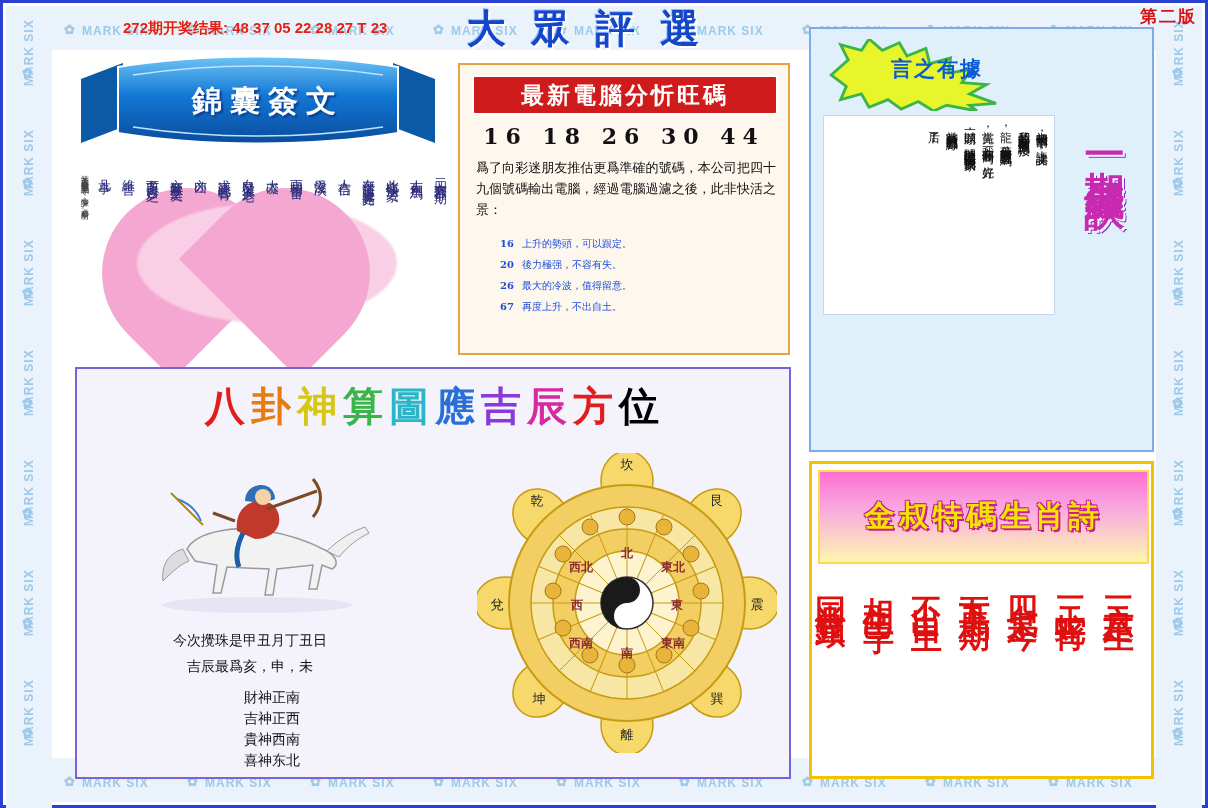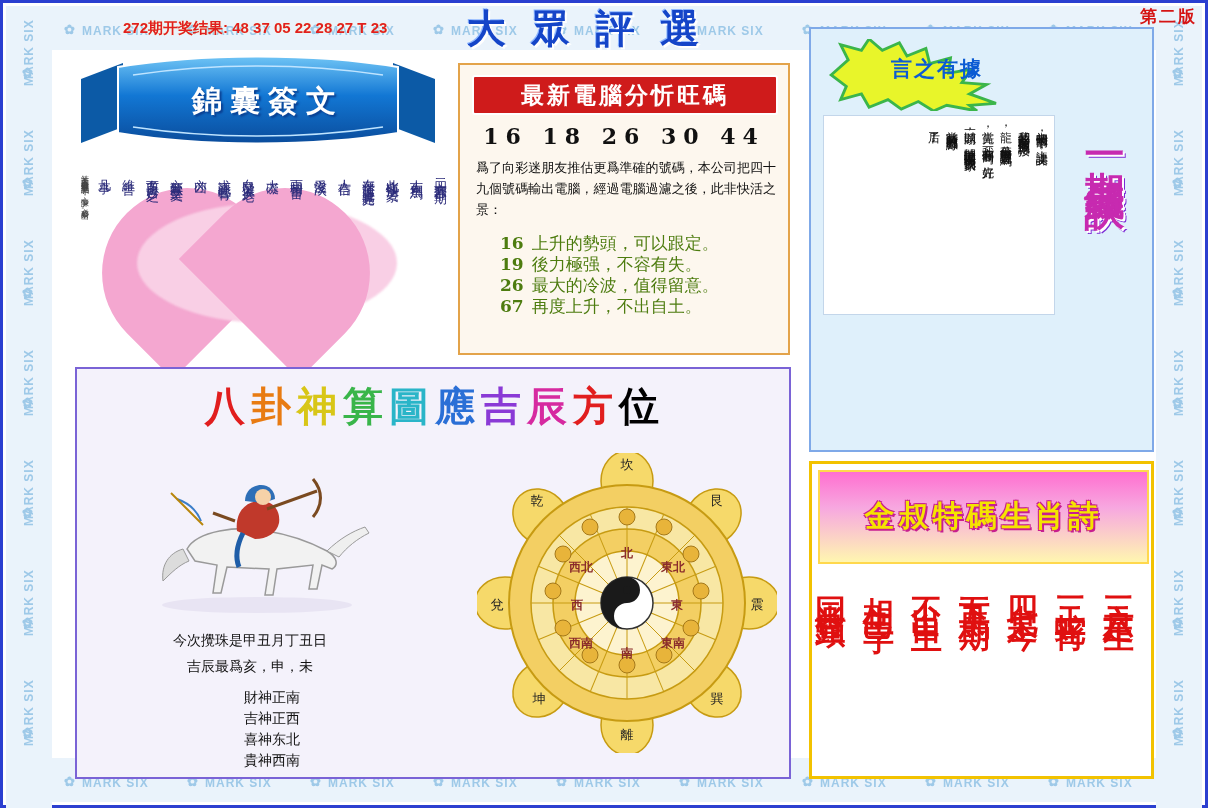--- a/index.html
+++ b/index.html
@@ -107,21 +107,21 @@
     position:absolute; left:0; top:58px; width:100%;
     text-align:center; font-family:"DejaVu Serif", serif; font-weight:bold;
     font-size:22px; color:#111; letter-spacing:7px;
   }
   .comp-para {
     position:absolute; left:16px; top:92px; width:300px;
     font-family:"DejaVu Serif", serif; font-size:13px; color:#111;
     line-height:21px; text-align:justify;
   }
   .comp-list { position:absolute; left:40px; top:168px; width:280px; }
-  .comp-li { font-family:"DejaVu Serif", serif; font-size:17px; color:#4d7c0f;
+  .comp-li { font-family:"DejaVu Serif", serif; font-size:10px; color:#1d4ed8;
              line-height:21px; }
   .comp-li b { font-weight:bold; margin-right:8px; }
 
   
   .rt-box { left:806px; top:24px; width:345px; height:425px;
             background:#dff0fb; border:2px solid #7fa9e8; }
   .burst {
     position:absolute; left:14px; top:10px; width:180px; height:72px;
   }
   .burst-text {
@@ -334,21 +334,21 @@
 
   <div class="panel comp-box">
     <div class="comp-title">最新電腦分忻旺碼</div>
     <div class="comp-nums">16  18  26  30  44</div>
     <div class="comp-para">爲了向彩迷朋友推估更爲準確的號碼，本公司把四十九個號碼輸出電腦，經過電腦過濾之後，此非快活之景：</div>
     <div class="comp-list">
       <div class="comp-li">
         <b>16</b><span>上升的勢頭，可以跟定。</span>
       </div>
       <div class="comp-li">
-        <b>19</b><span>後力極强，不容有失。</span>
+        <b>20</b><span>後力極强，不容有失。</span>
       </div>
       <div class="comp-li">
         <b>26</b><span>最大的冷波，值得留意。</span>
       </div>
       <div class="comp-li">
         <b>67</b><span>再度上升，不出自土。</span>
       </div>
     </div>
   </div>
 
@@ -397,22 +397,22 @@
     </svg>
 
     <div class="txt-draw">
       <div>今次攪珠是甲丑月丁丑日</div>
       <div>吉辰最爲亥，申，未</div>
     </div>
 
     <div class="lucky-list">
       <div>財神正南</div>
       <div>吉神正西</div>
+      <div>貴神西南</div>
       <div>喜神东北</div>
-      <div>貴神西南</div>
     </div>
 
     <svg class="wheel" viewBox="0 0 300 300">
       <g fill="#f6d96a" stroke="#c79b12" stroke-width="1.5">
         <ellipse cx="150" cy="28" rx="26" ry="30"></ellipse>
         <ellipse cx="236" cy="64" rx="26" ry="30" transform="rotate(45 236 64)"></ellipse>
         <ellipse cx="272" cy="150" rx="30" ry="26"></ellipse>
         <ellipse cx="236" cy="236" rx="26" ry="30" transform="rotate(-45 236 236)"></ellipse>
         <ellipse cx="150" cy="272" rx="26" ry="30"></ellipse>
         <ellipse cx="64" cy="236" rx="26" ry="30" transform="rotate(45 64 236)"></ellipse>

